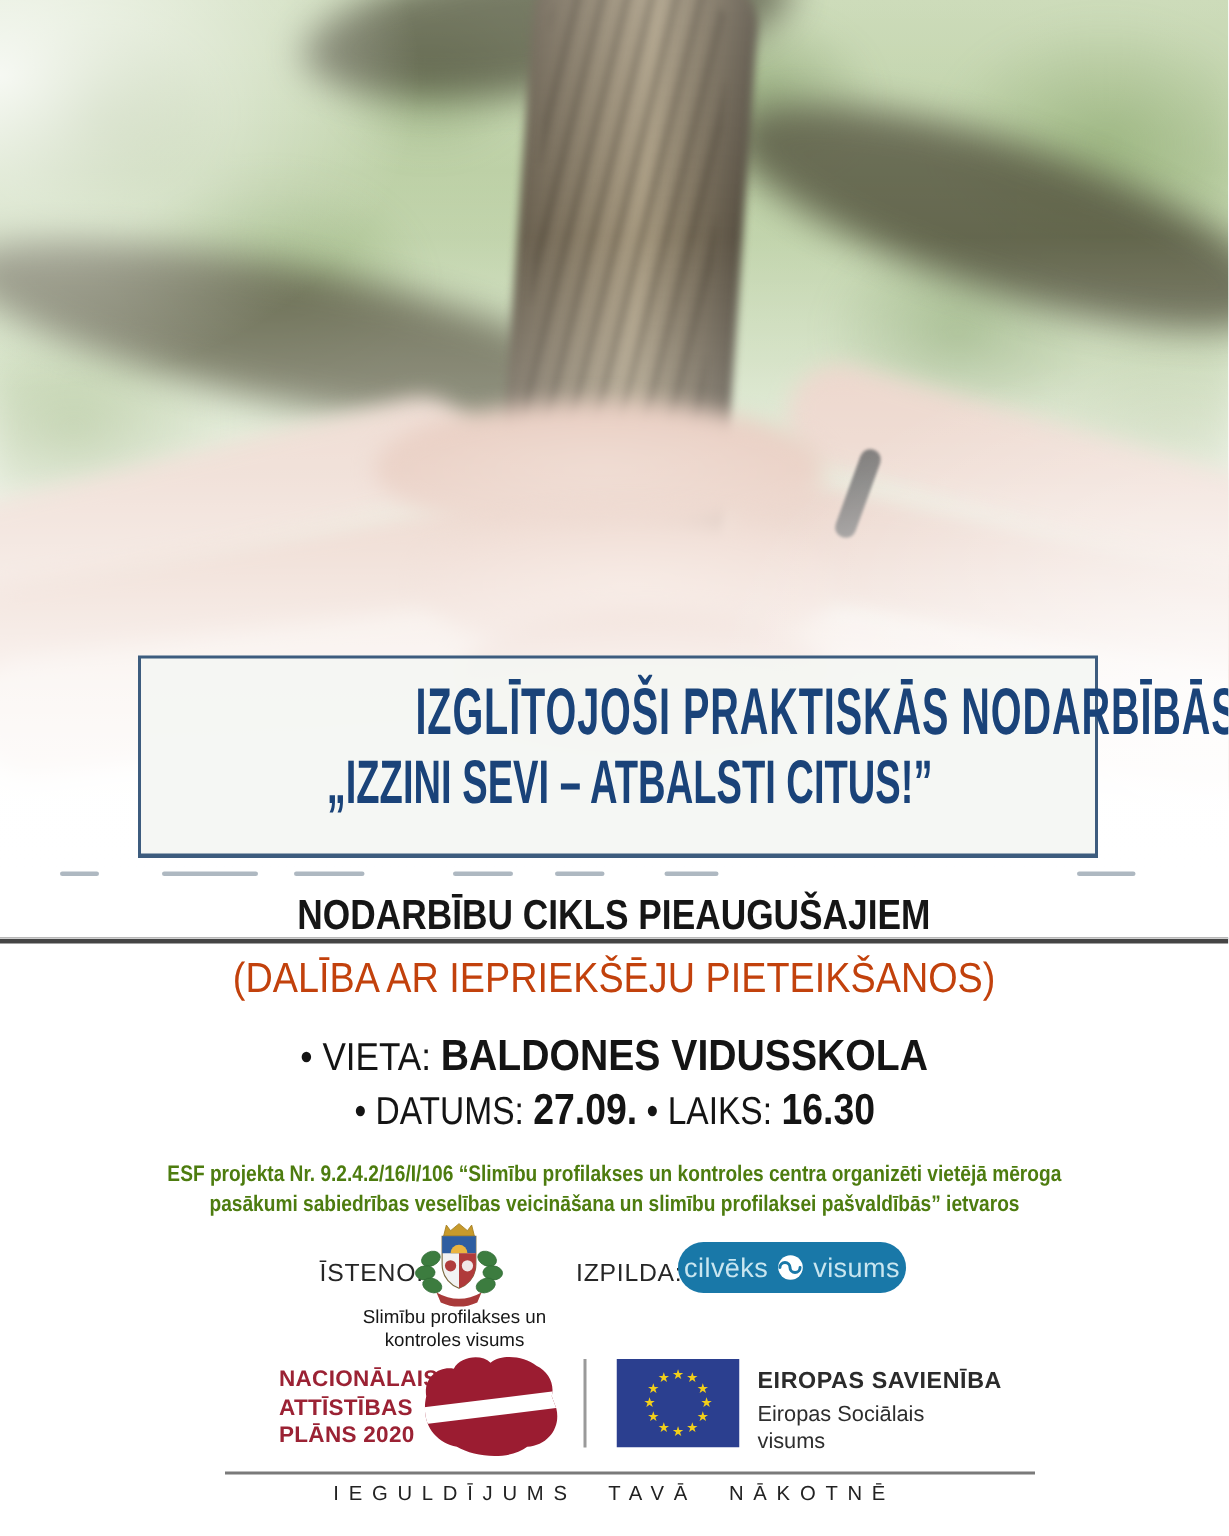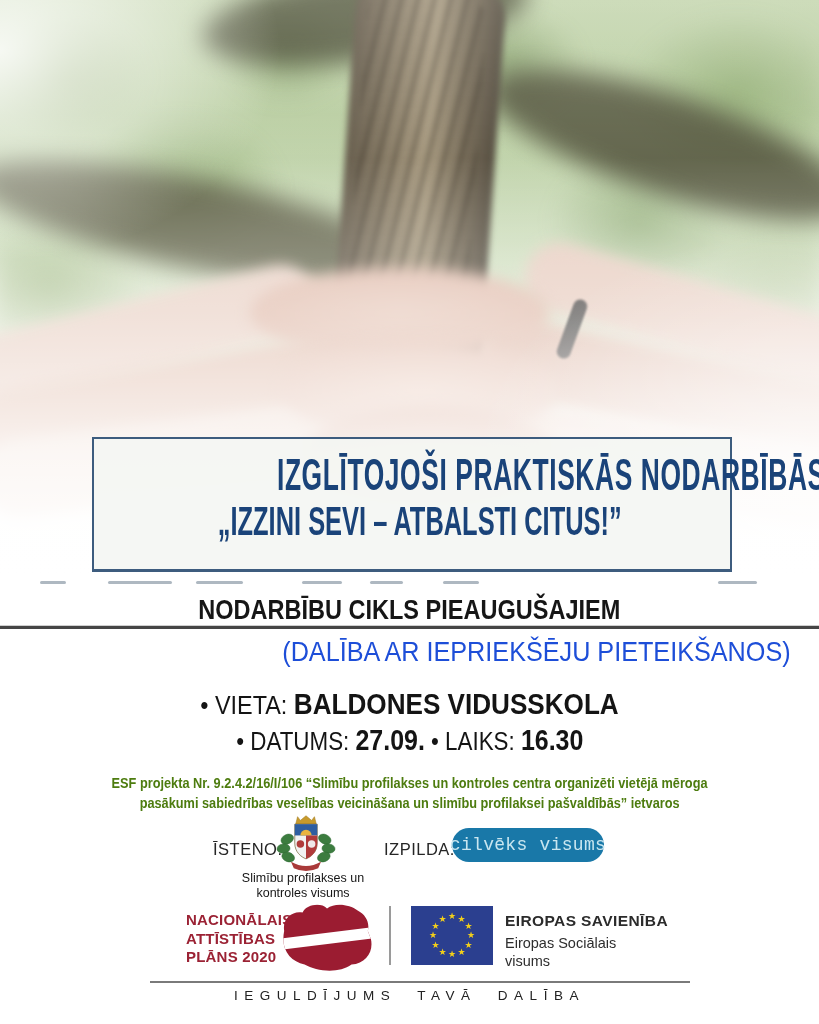--- a/index.html
+++ b/index.html
@@ -53,42 +53,42 @@
   .t1{margin-top:11px;font-size:44px;font-weight:600;color:var(--navy,#1a4379);letter-spacing:1px;}
   .t1 .cond{transform:scaleX(.60);}
   .t2{margin-top:-2px;font-size:41px;font-weight:700;color:var(--navy,#1a4379);}
   .t2 .cond{transform:scaleX(.62);}
 
   
   .centered{position:absolute;left:0;width:819px;text-align:center;}
   .heading{top:594px;font-size:28px;font-weight:700;color:#161616;}
   .heading .cond{transform:scaleX(.84);}
   .rule1{position:absolute;left:0;top:625px;width:819px;height:3px;background:#454545;border-top:1px solid #cfcfcf;}
-  .subheading{top:636px;font-size:28px;font-weight:400;color:#1d4ed8;text-align:right;}
+  .subheading{top:636px;font-size:28px;font-weight:400;color:#c2410c;}
   .subheading .cond{transform:scaleX(.90);}
   .vieta{top:688px;font-size:26px;color:#141414;}
   .vieta .cond{transform:scaleX(.90);}
   .vieta b{font-size:29px;}
   .datums{top:724px;font-size:26px;color:#141414;text-align:center;}
   .datums .cond{transform:scaleX(.86);}
   .datums b{font-size:29px;}
   .esf{top:773px;font-size:15px;font-weight:600;color:#4d7c0f;line-height:19.5px;}
   .esf .cond{transform:scaleX(.85);}
 
   
   .plabel{position:absolute;font-size:16.5px;color:#262626;letter-spacing:.5px;}
   .isteno-label{left:213px;top:840px;}
   .izpilda-label{left:384px;top:840px;}
   .coa{position:absolute;left:276px;top:812px;}
   .coa-caption{position:absolute;left:222px;top:871px;width:162px;text-align:center;
     font-size:12.5px;line-height:15px;color:#161616;}
   .pill{position:absolute;left:452px;top:828px;width:152px;height:34px;border-radius:17px;
     background:var(--teal,#1978a8);display:flex;align-items:center;justify-content:center;gap:6px;
     color:#c9e6f0;font-size:18px;font-weight:400;}
-  .pill .w{letter-spacing:.3px;font-family:Liberation Mono, monospace;}
+  .pill .w{letter-spacing:.3px;}
 
   
   .nap-text{position:absolute;left:186px;top:911px;font-size:15px;line-height:18.5px;font-weight:700;
     color:var(--nap-red,#9b2234);letter-spacing:.2px;}
   .lv-map{position:absolute;left:276px;top:900px;}
   .vdiv{position:absolute;left:389px;top:906px;width:2px;height:59px;background:#9a9a9a;}
   .eu-flag{position:absolute;left:411px;top:906px;}
   .eu-title{position:absolute;left:505px;top:912px;font-size:15.5px;font-weight:700;color:#2b2b2b;letter-spacing:.4px;}
   .eu-sub{position:absolute;left:505px;top:934px;font-size:14.5px;color:#2e2e2e;line-height:18px;}
 
@@ -232,15 +232,15 @@
     </g>
   </svg>
 
   <div class="eu-title">EIROPAS SAVIENĪBA</div>
   <div class="eu-sub">
     <span>Eiropas Sociālais</span><br>
     <span>visums</span>
   </div>
 
   <div class="rule2"></div>
-  <div class="centered footer-text">IEGULDĪJUMS TAVĀ DALĪBA</div>
+  <div class="centered footer-text">IEGULDĪJUMS TAVĀ NĀKOTNĒ</div>
 
 </div>
 
 </body></html>

